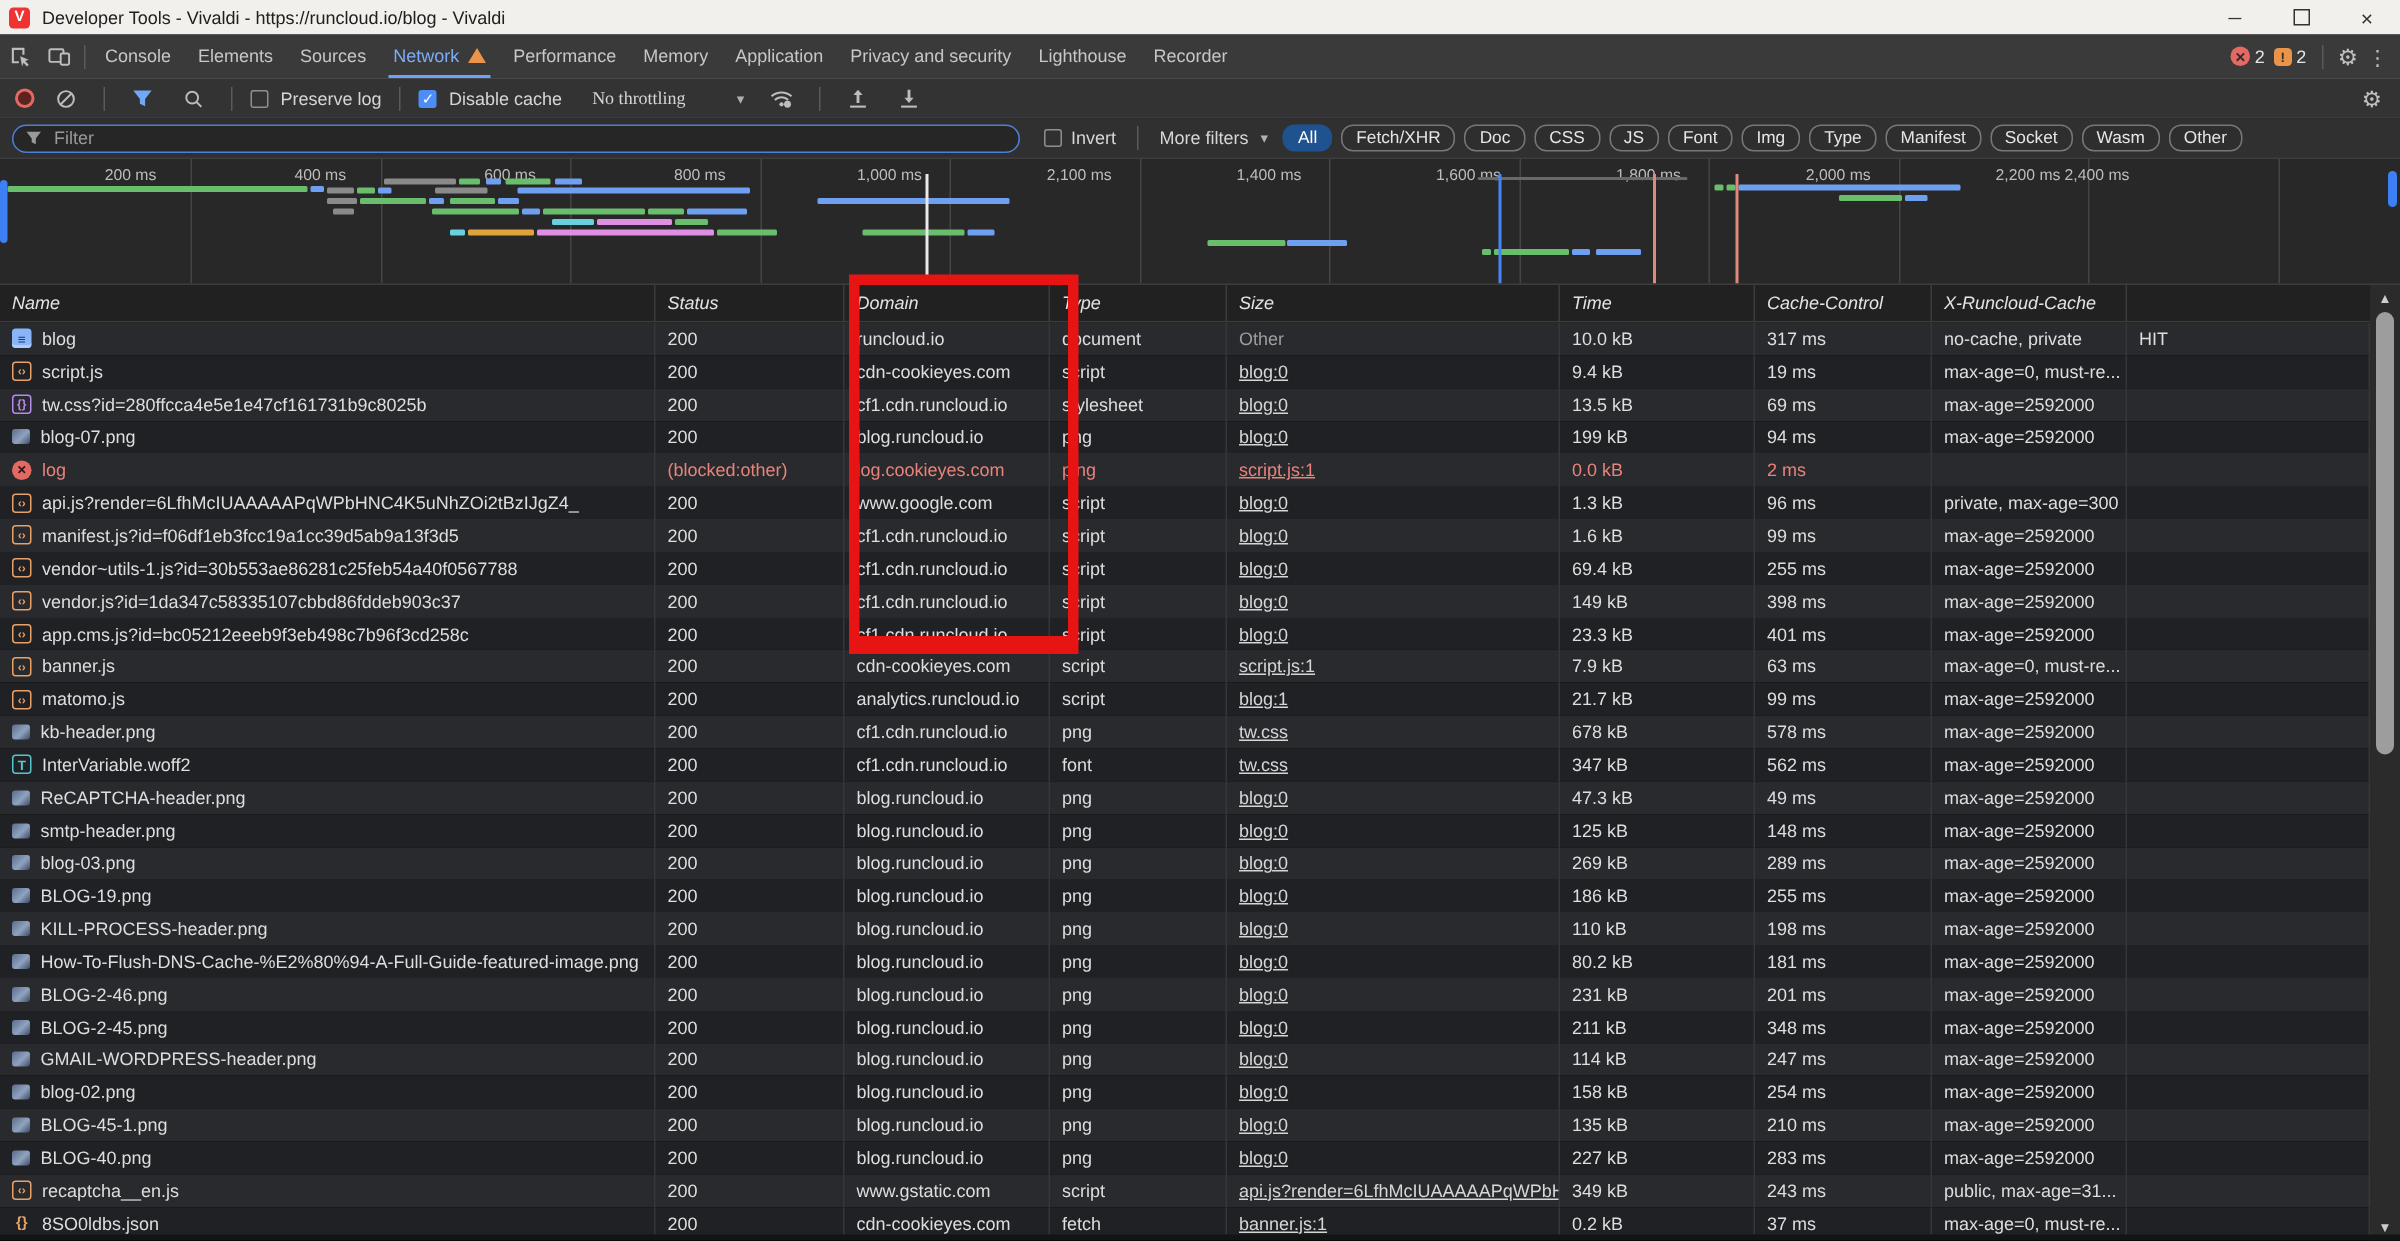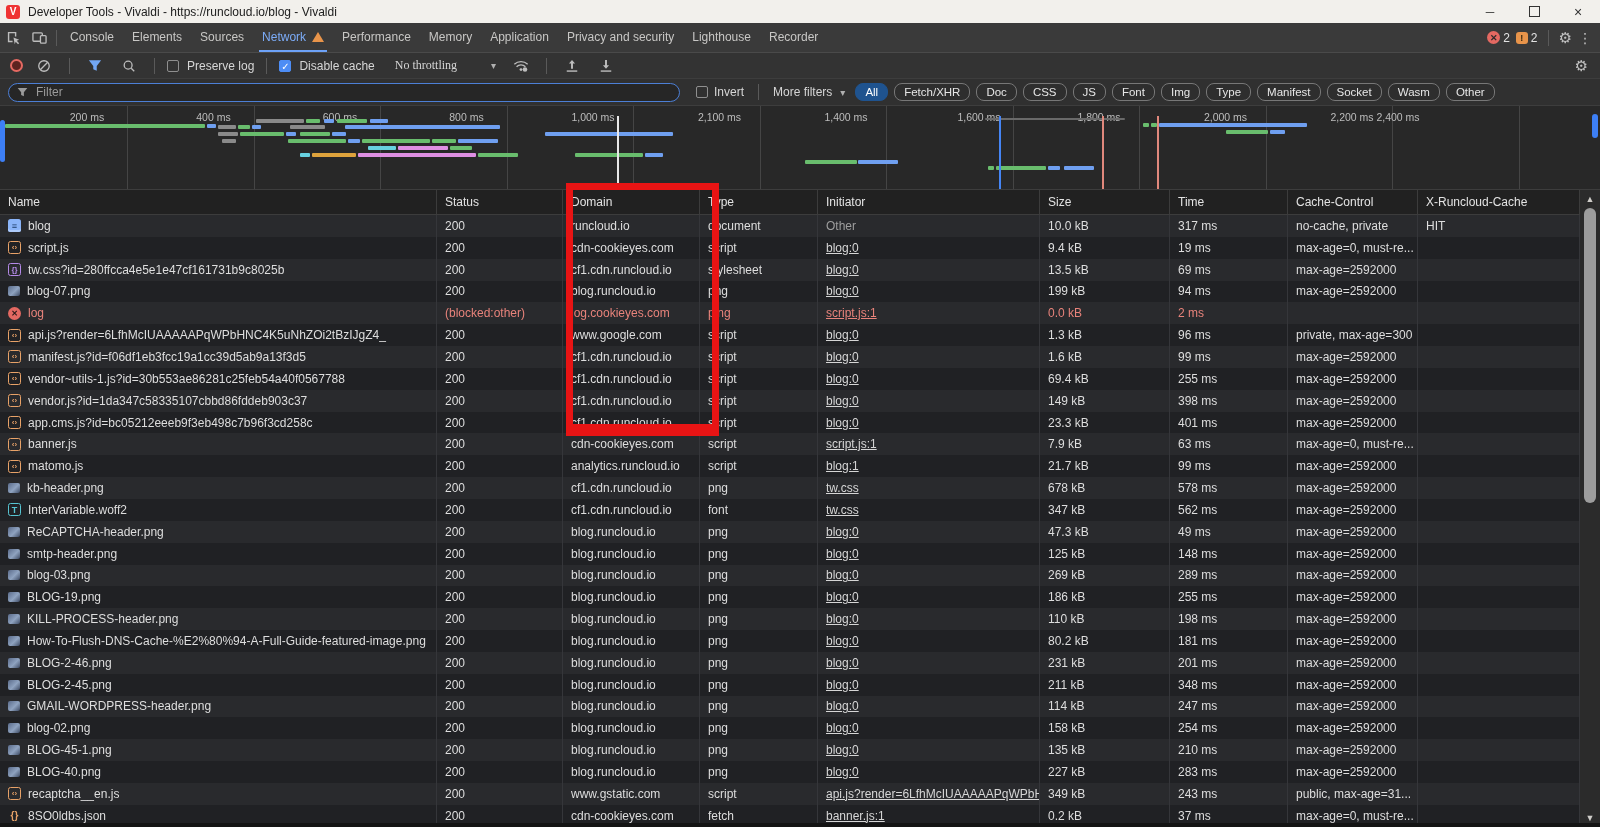--- a/index.html
+++ b/index.html
@@ -52,21 +52,21 @@
   
   .overview{top:106px;left:0;width:1600px;height:84px;background:#282828;overflow:hidden;border-bottom:1px solid #3d3d3d;box-sizing:border-box;}
   .tick-line{position:absolute;top:0;bottom:0;width:1px;background:#454545;}
   .tick-label{position:absolute;top:5px;font-size:10.5px;color:#bdbdbd;text-align:center;width:70px;}
   .wbar{position:absolute;height:4px;border-radius:1px;}
   .evline{position:absolute;top:10px;bottom:0;width:1.5px;}
   .ov-pill{position:absolute;background:#3d7ff5;border-radius:4px;}
 
   
   .thead{top:190px;left:0;width:1580px;height:25px;background:#212121;display:grid;grid-template-columns:437px 126px 137px 118px 222px 130px 118px 130px 162px;border-bottom:1px solid #3c3c3c;box-sizing:border-box;font-size:12px;color:#e3e3e3;}
-  .thead .hc{display:flex;align-items:center;padding:0 8px;border-right:1px solid #3c3c3c;box-sizing:border-box;white-space:nowrap;overflow:hidden;}
+  .thead .hc{display:flex;align-items:center;padding:0 8px;border-right:1px solid #3c3c3c;box-sizing:border-box;white-space:nowrap;overflow:hidden;font-style:italic;}
   .tbody{top:215px;left:0;width:1580px;height:612px;overflow:hidden;}
   .trow{height:21.857px;display:grid;grid-template-columns:437px 126px 137px 118px 222px 130px 118px 130px 162px;font-size:12px;align-items:center;}
   .trow:nth-child(odd){background:#292a2d;}
   .trow:nth-child(even){background:#202124;}
   .tc{padding:0 8px;white-space:nowrap;overflow:hidden;border-right:1px solid #35363a;box-sizing:border-box;height:100%;display:flex;align-items:center;color:#dedede;}
   .tc.num{justify-content:flex-start;}
   .tc .link{text-decoration:underline;color:#d6d6d6;}
   .trow.err .tc,.trow.err .tc .link{color:#e8837b;}
   .muted{color:#9e9e9e;}
   .ficon{width:13px;height:13px;border-radius:2.5px;margin-right:7px;flex:none;display:flex;align-items:center;justify-content:center;font-size:9px;font-weight:bold;}
@@ -302,21 +302,20 @@
     <div class="evline" style="left: 1157px; background: rgb(224, 136, 124);"></div>
     <div class="ov-pill" style="left: 0px; top: 14px; width: 5px; height: 42px;"></div>
     <div class="ov-pill" style="left: 1592px; top: 8px; width: 6px; height: 24px;"></div>
   </div>
 
 <div class="abs thead" id="thead">
     <div class="hc">Name</div>
     <div class="hc">Status</div>
     <div class="hc">Domain</div>
     <div class="hc">Type</div>
-    <div class="hc">Initiator</div>
     <div class="hc">Size</div>
     <div class="hc">Time</div>
     <div class="hc">Cache-Control</div>
     <div class="hc">X-Runcloud-Cache</div>
   </div>
 
 <div class="abs tbody" id="tbody">
     <div class="trow">
       <div class="tc">
         <span class="ficon fi-doc">≡</span>

